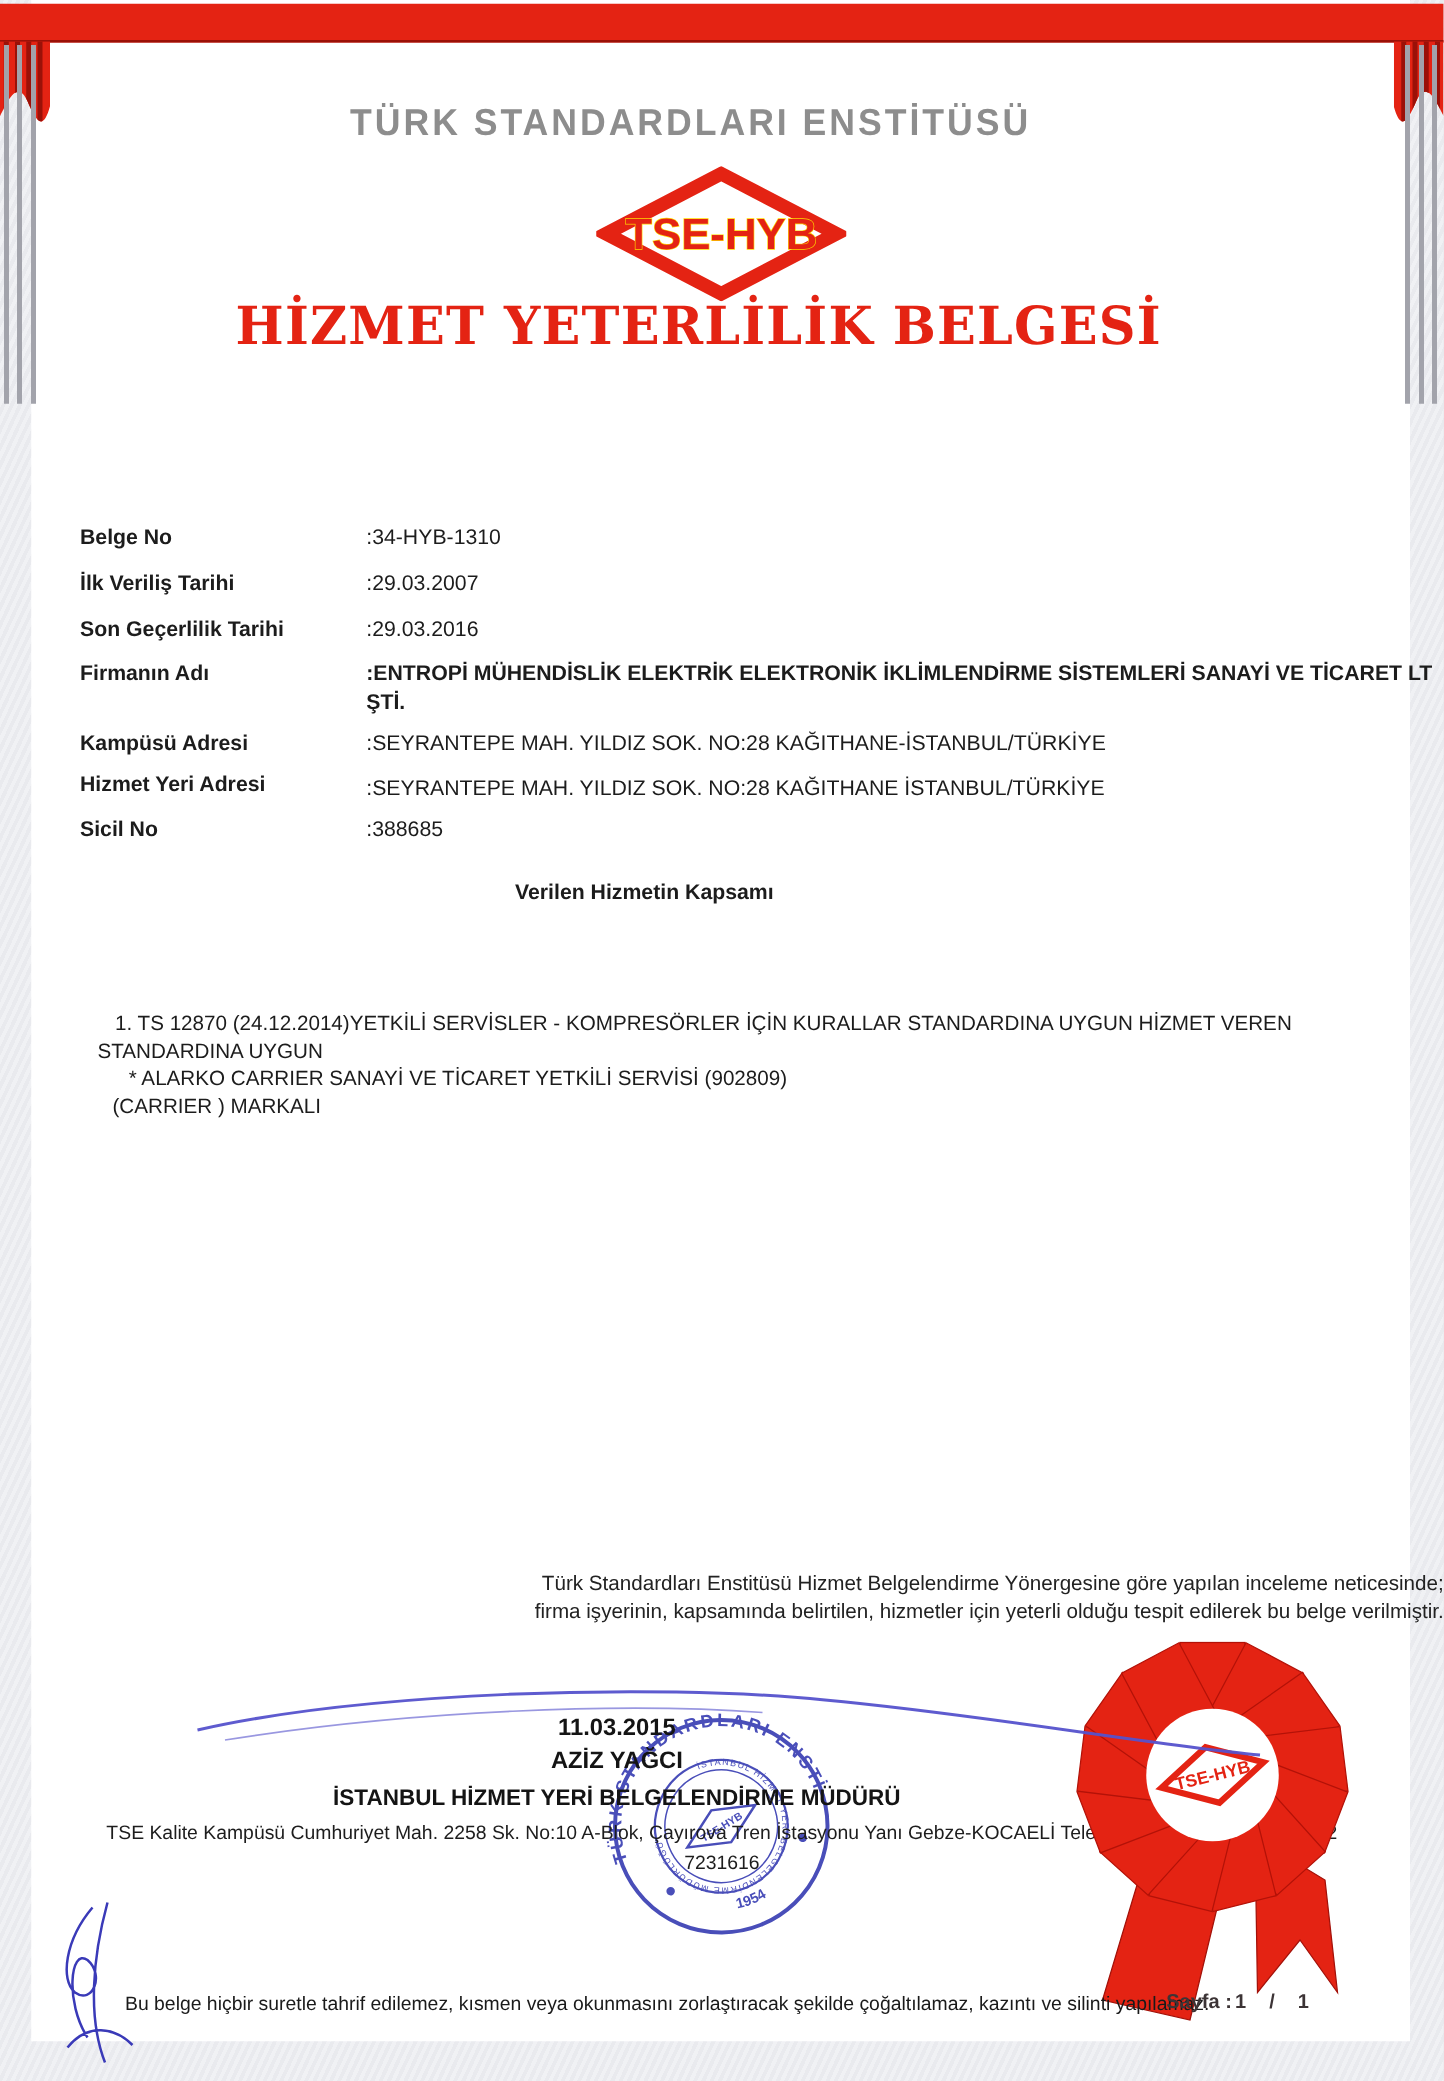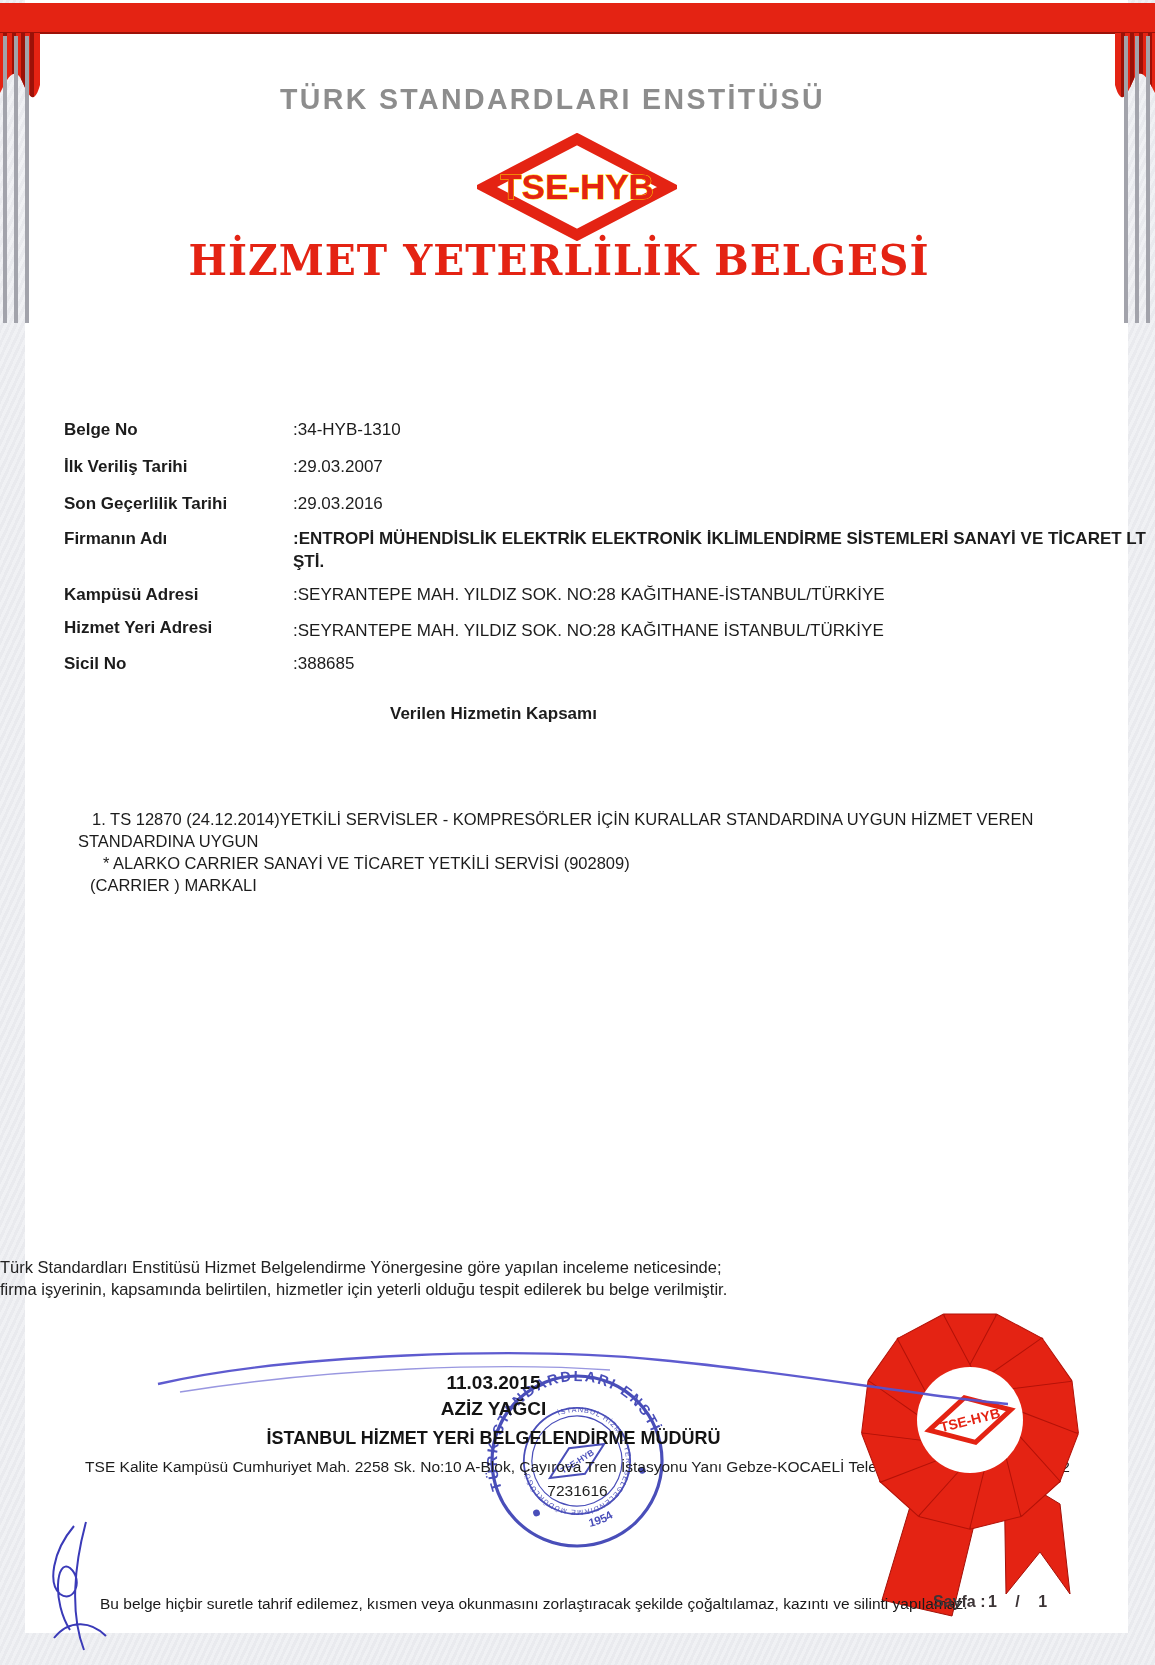--- a/index.html
+++ b/index.html
@@ -17,23 +17,23 @@
   .drape-left{left:0;}
   .drape-right{left:1115px;transform:scaleX(-1);}
   .inst-title{left:0;top:82px;width:1105px;text-align:center;color:var(--heading_gray);
     font-weight:bold;font-size:30px;letter-spacing:2.5px;transform:scaleX(.95);}
   .logo{left:477px;top:133px;}
   .cert-title{left:0;top:236px;width:1118px;text-align:center;color:var(--red);
     font-family:"DejaVu Serif",serif;font-weight:bold;font-size:42px;letter-spacing:1px;transform:scaleX(.97);}
   .flabel{left:64px;font-weight:bold;font-size:17px;color:var(--ink);white-space:nowrap;}
   .fvalue{left:293px;font-size:17px;color:var(--ink);white-space:nowrap;}
   .fvalue.bold{font-weight:bold;}
-  .scope-head{left:390px;top:704px;font-weight:bold;font-size:17px;color:var(--ink);}
+  .scope-head{left:412px;top:704px;font-weight:bold;font-size:17px;color:var(--ink);}
   .scope-line{font-size:16.5px;color:var(--ink);white-space:nowrap;}
-  .decl{left:0;width:1155px;text-align:left;font-size:16.5px;color:#222222;}
+  .decl{left:0;width:1155px;text-align:right;font-size:16.5px;color:#222222;}
   .appr{left:0;width:987px;text-align:center;font-weight:bold;color:#141414;}
   .addr{left:0;width:1155px;text-align:center;font-size:15.5px;color:#1d1d1d;}
   .warning{left:100px;top:1595px;font-size:15.5px;color:#1a1a1a;white-space:nowrap;}
   .sayfa-label{left:893px;top:1593px;font-size:16px;color:#3c3436;font-weight:bold;margin-left:40px;}
   .sayfa-value{left:988px;top:1593px;font-size:16px;color:#3c3436;font-weight:bold;letter-spacing:7px;}
   .stamp{left:483px;top:1367px;opacity:.88;}
   .rosette{left:858px;top:1290px;}
   .signature{left:140px;top:1320px;}
   .initials{left:40px;top:1518px;}
 </style>

